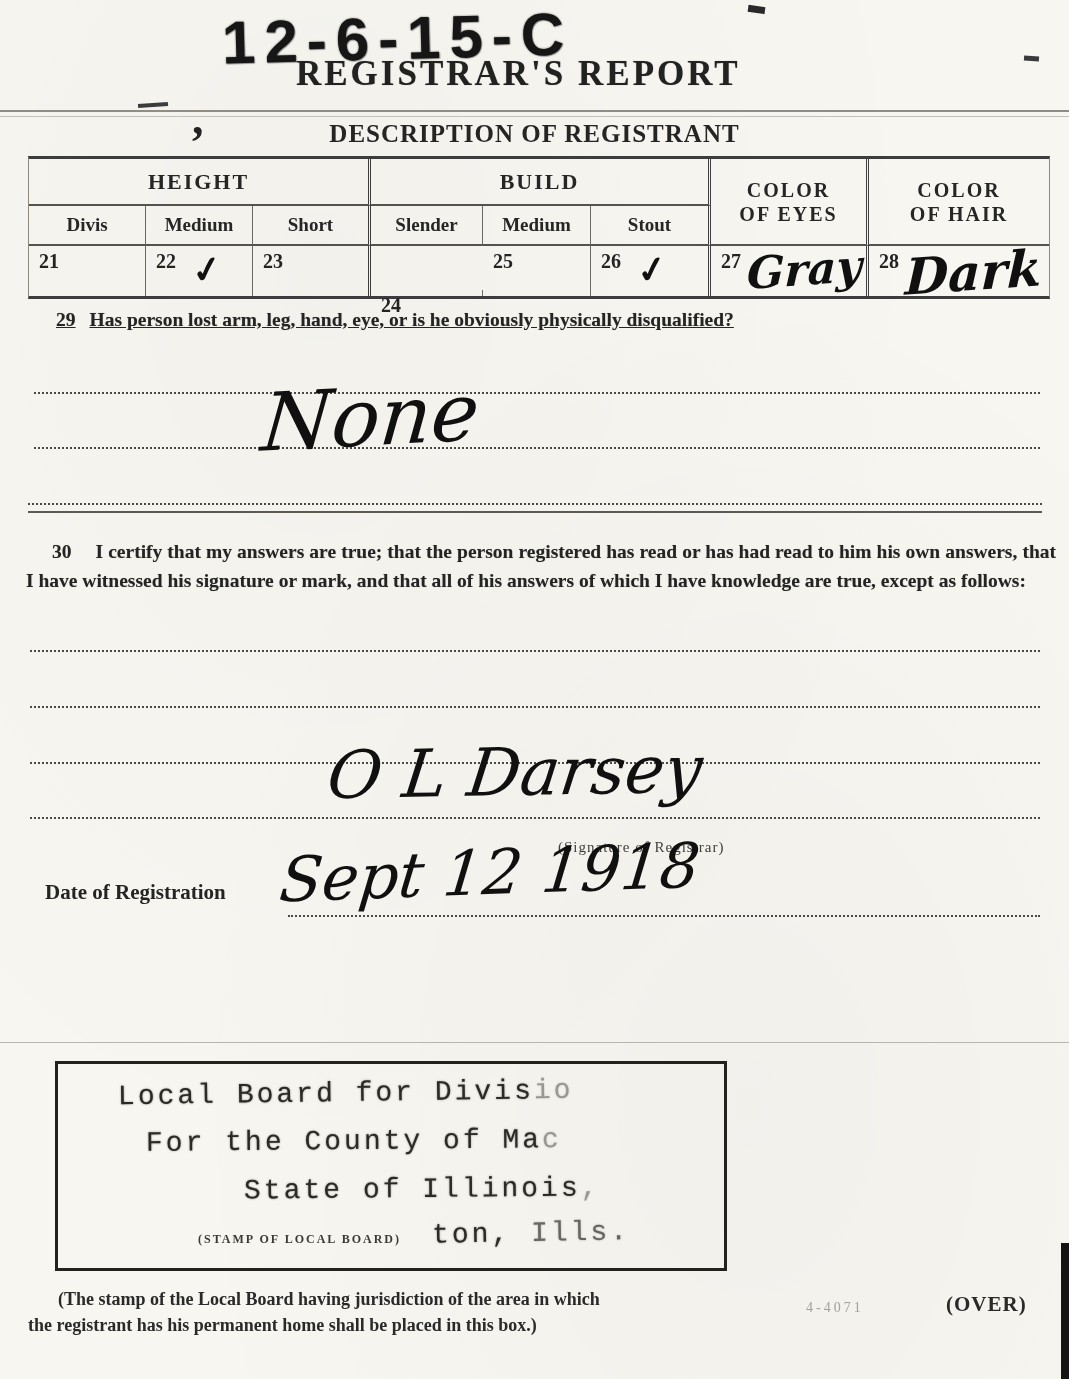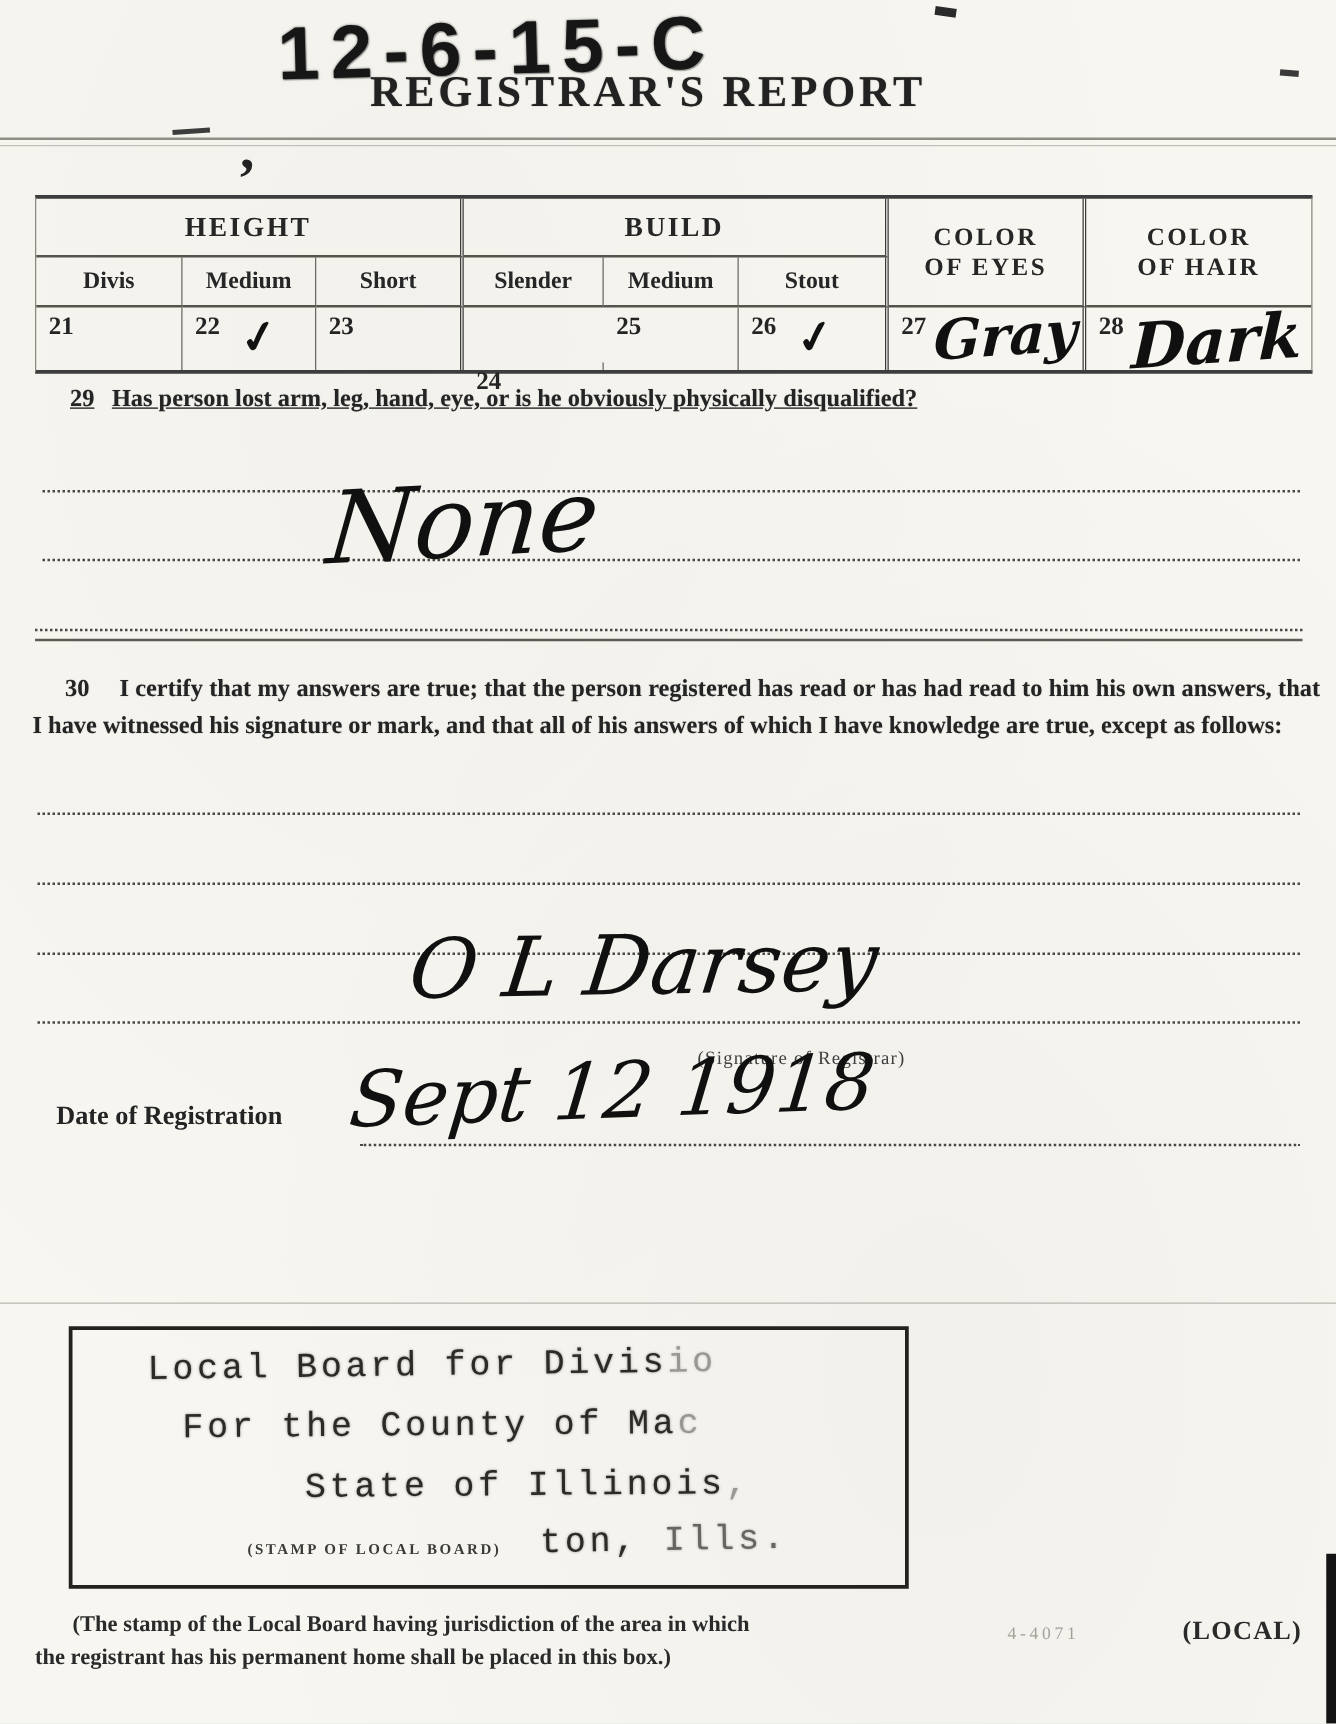--- a/index.html
+++ b/index.html
@@ -138,20 +138,21 @@
 <div id="doc">
 
   <div class="abs report-title">REGISTRAR'S REPORT</div>
   <div class="abs stamp-code">12-6-15-C</div>
   <div class="abs speck1"></div>
   <div class="abs speck2"></div>
   <div class="abs rule-top"></div>
   <div class="abs rule-top2"></div>
   <div class="abs arrow-mark"></div>
   <div class="abs stray-mark">,</div>
+  <div class="abs desc-header">DESCRIPTION OF REGISTRANT</div>
 
   <div class="abs dtable">
 
     <div class="cell grp dbl" style="grid-column:1/4;grid-row:1;">HEIGHT</div>
     <div class="cell grp dbl" style="grid-column:4/7;grid-row:1;">BUILD</div>
     <div class="cell grp dbl" style="grid-column:7;grid-row:1/3;font-size:20px;text-align:center;padding:0 26px;line-height:1.2;">COLOR OF EYES</div>
     <div class="cell grp" style="grid-column:8;grid-row:1/3;font-size:20px;text-align:center;padding:0 34px;line-height:1.2;border-right:none;">COLOR OF HAIR</div>
 
     <div class="cell sub" style="grid-column:1;grid-row:2;">Divis</div>
     <div class="cell sub" style="grid-column:2;grid-row:2;">Medium</div>
@@ -236,16 +237,16 @@
     <div class="abs typed bs-l4">
       <span>ton,</span><span class="tail" style="opacity:.7;"> Ills.</span>
     </div>
   </div>
 
   <div class="abs foot-note">
     <div class="l1">(The stamp of the Local Board having jurisdiction of the area in which</div>
     <div>the registrant has his permanent home shall be placed in this box.)</div>
   </div>
   <div class="abs form-number">4-4071</div>
-  <div class="abs over-label">(LOCAL)</div>
+  <div class="abs over-label">(OVER)</div>
 
   <div class="abs edge-bar"></div>
 </div>
 
 </body></html>

